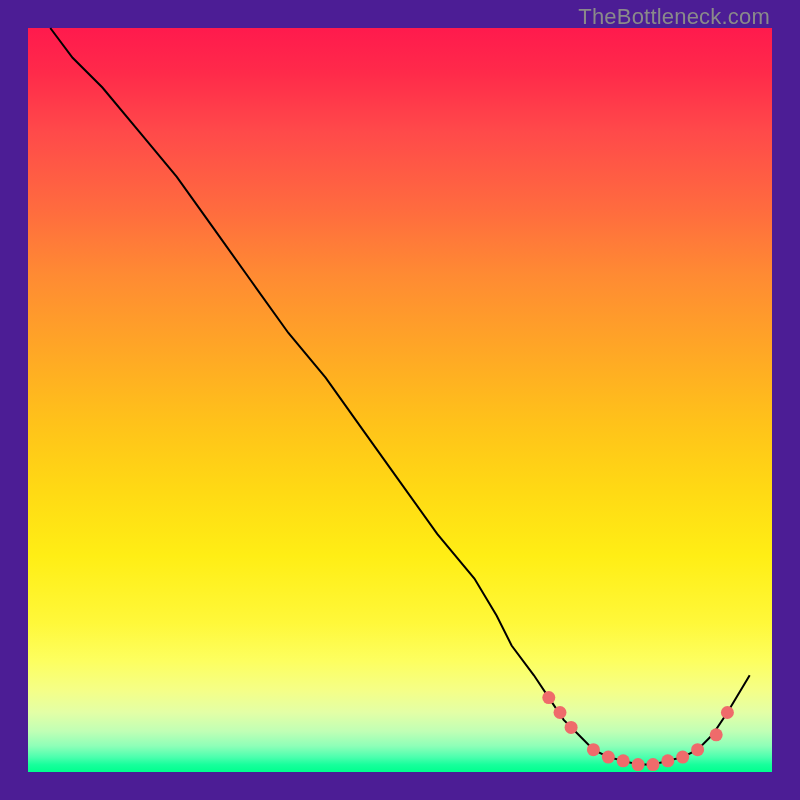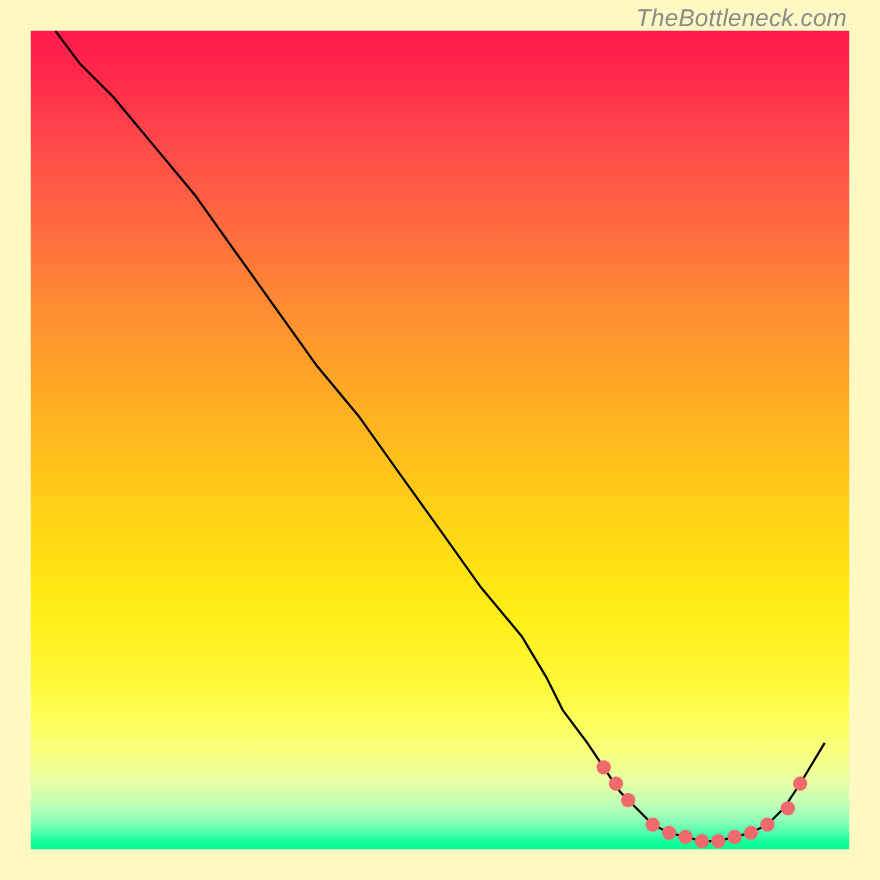--- a/index.html
+++ b/index.html
@@ -10,22 +10,21 @@
     background: #000;
     font-family: Arial, Helvetica, sans-serif;
     overflow: hidden;
   }
   .frame {
     position: absolute;
     top: 0;
     left: 0;
     width: 800px;
     height: 800px;
-    background: #fef9c3;
-    font-style: italic;
+    background: #4c1d95;
   }
   .plot {
     position: absolute;
     top: 28px;
     left: 28px;
     width: 744px;
     height: 744px;
     
     background: linear-gradient(
       to bottom,

